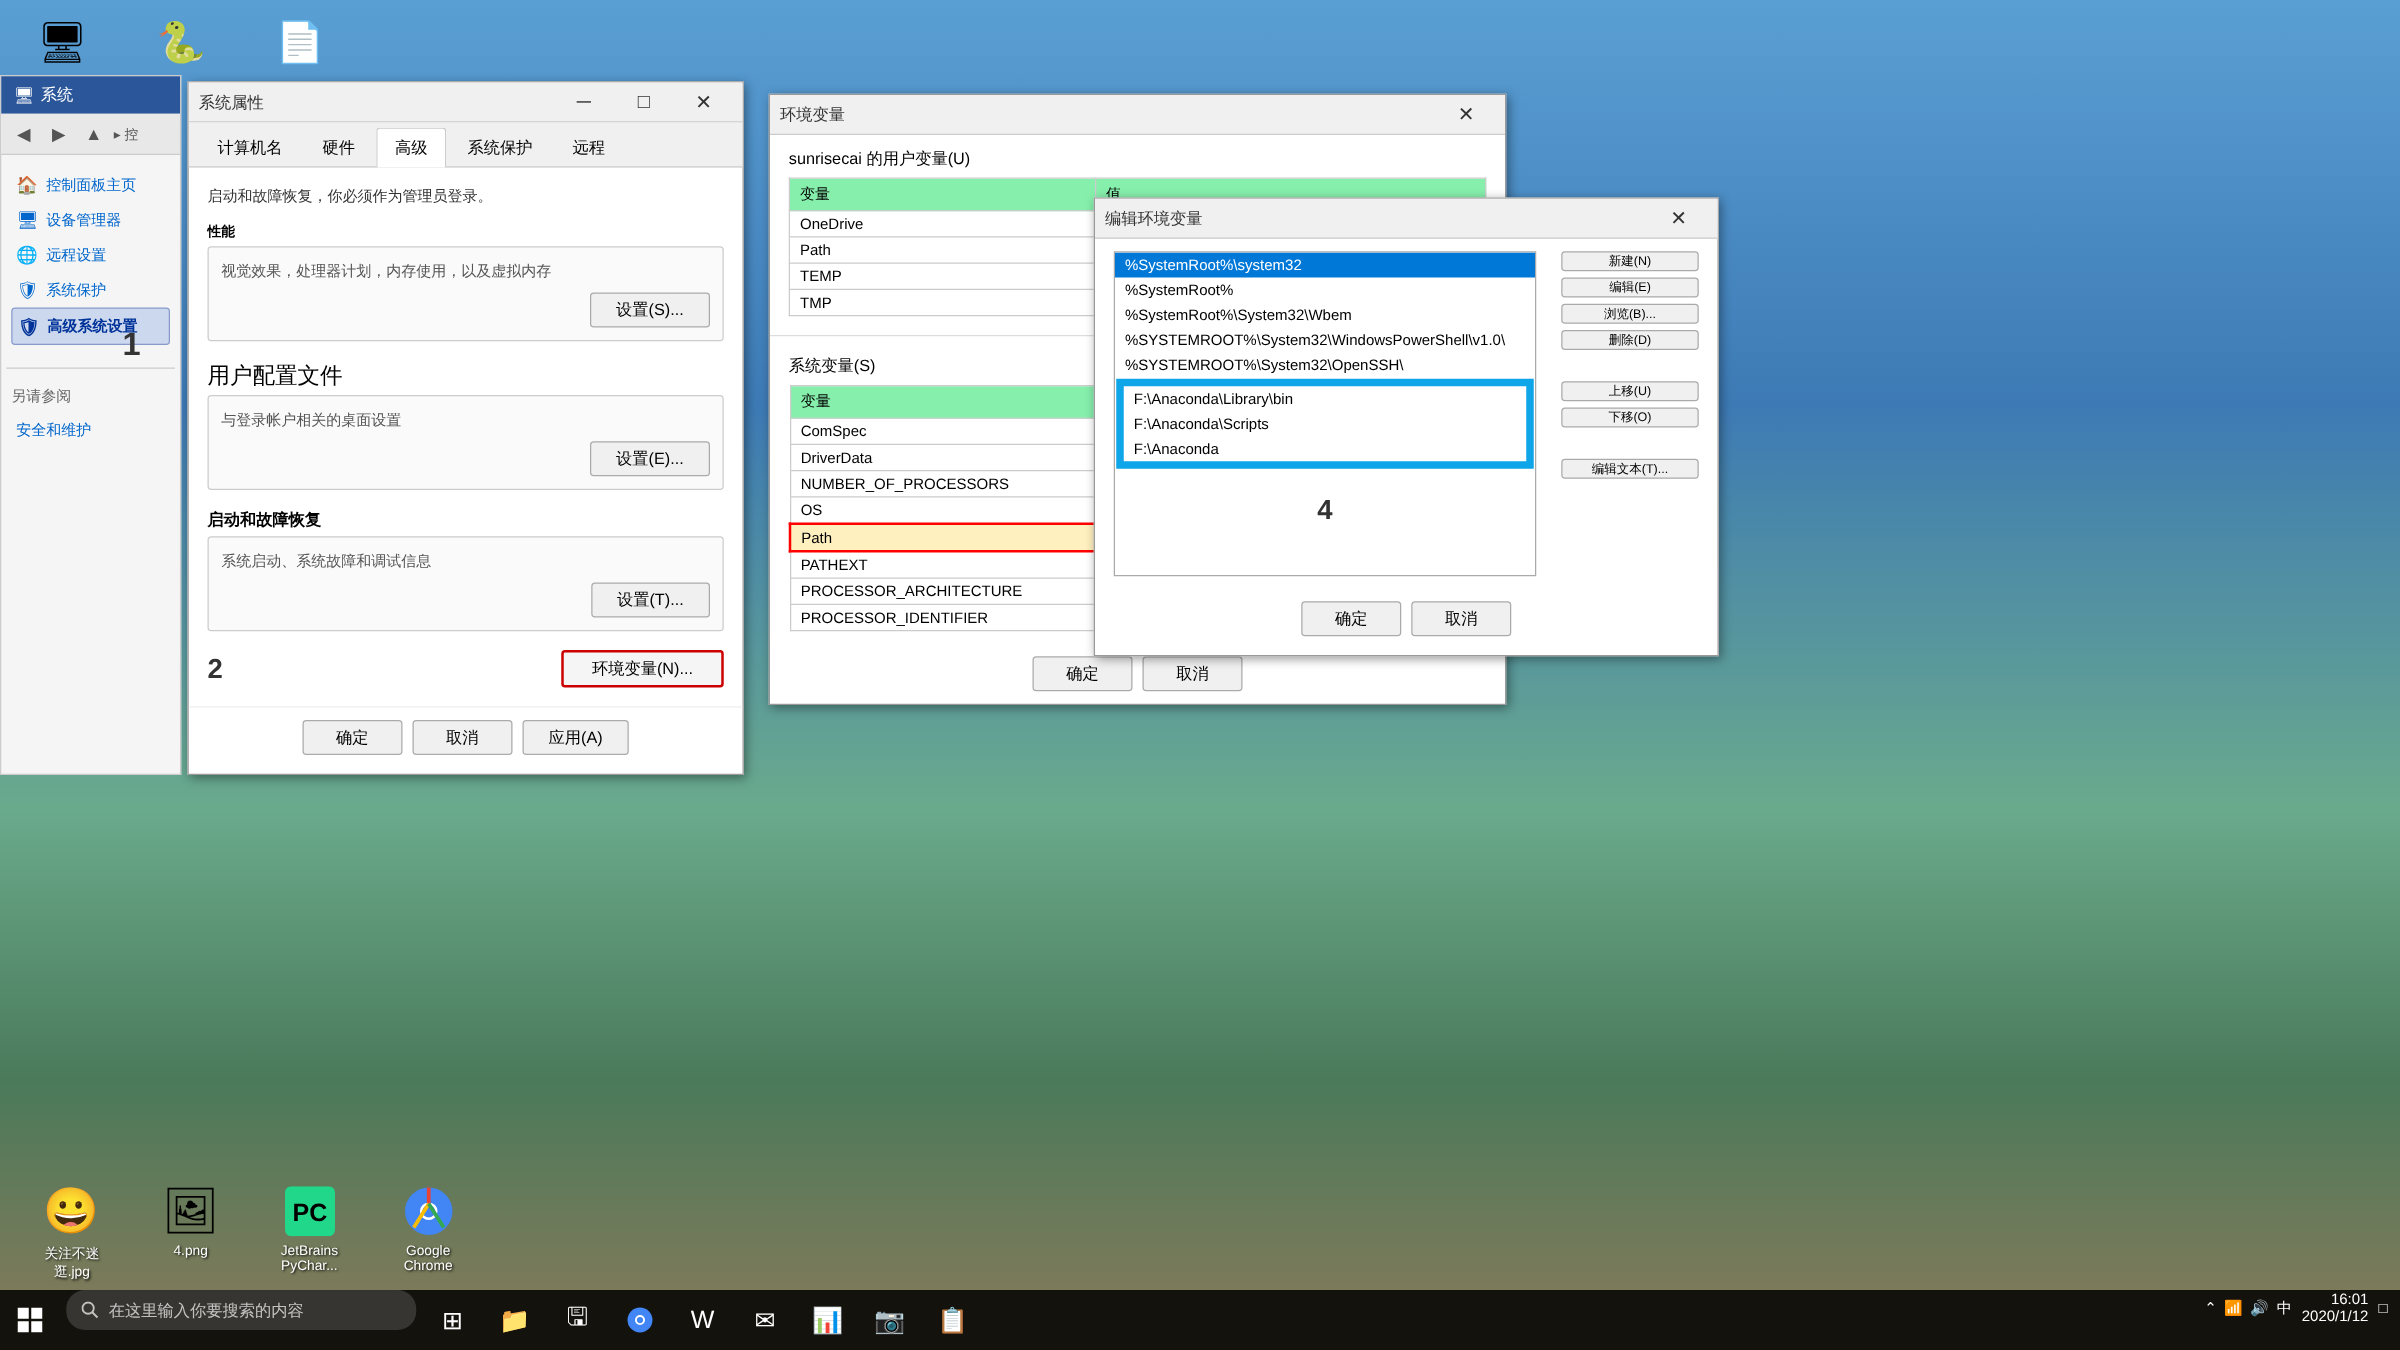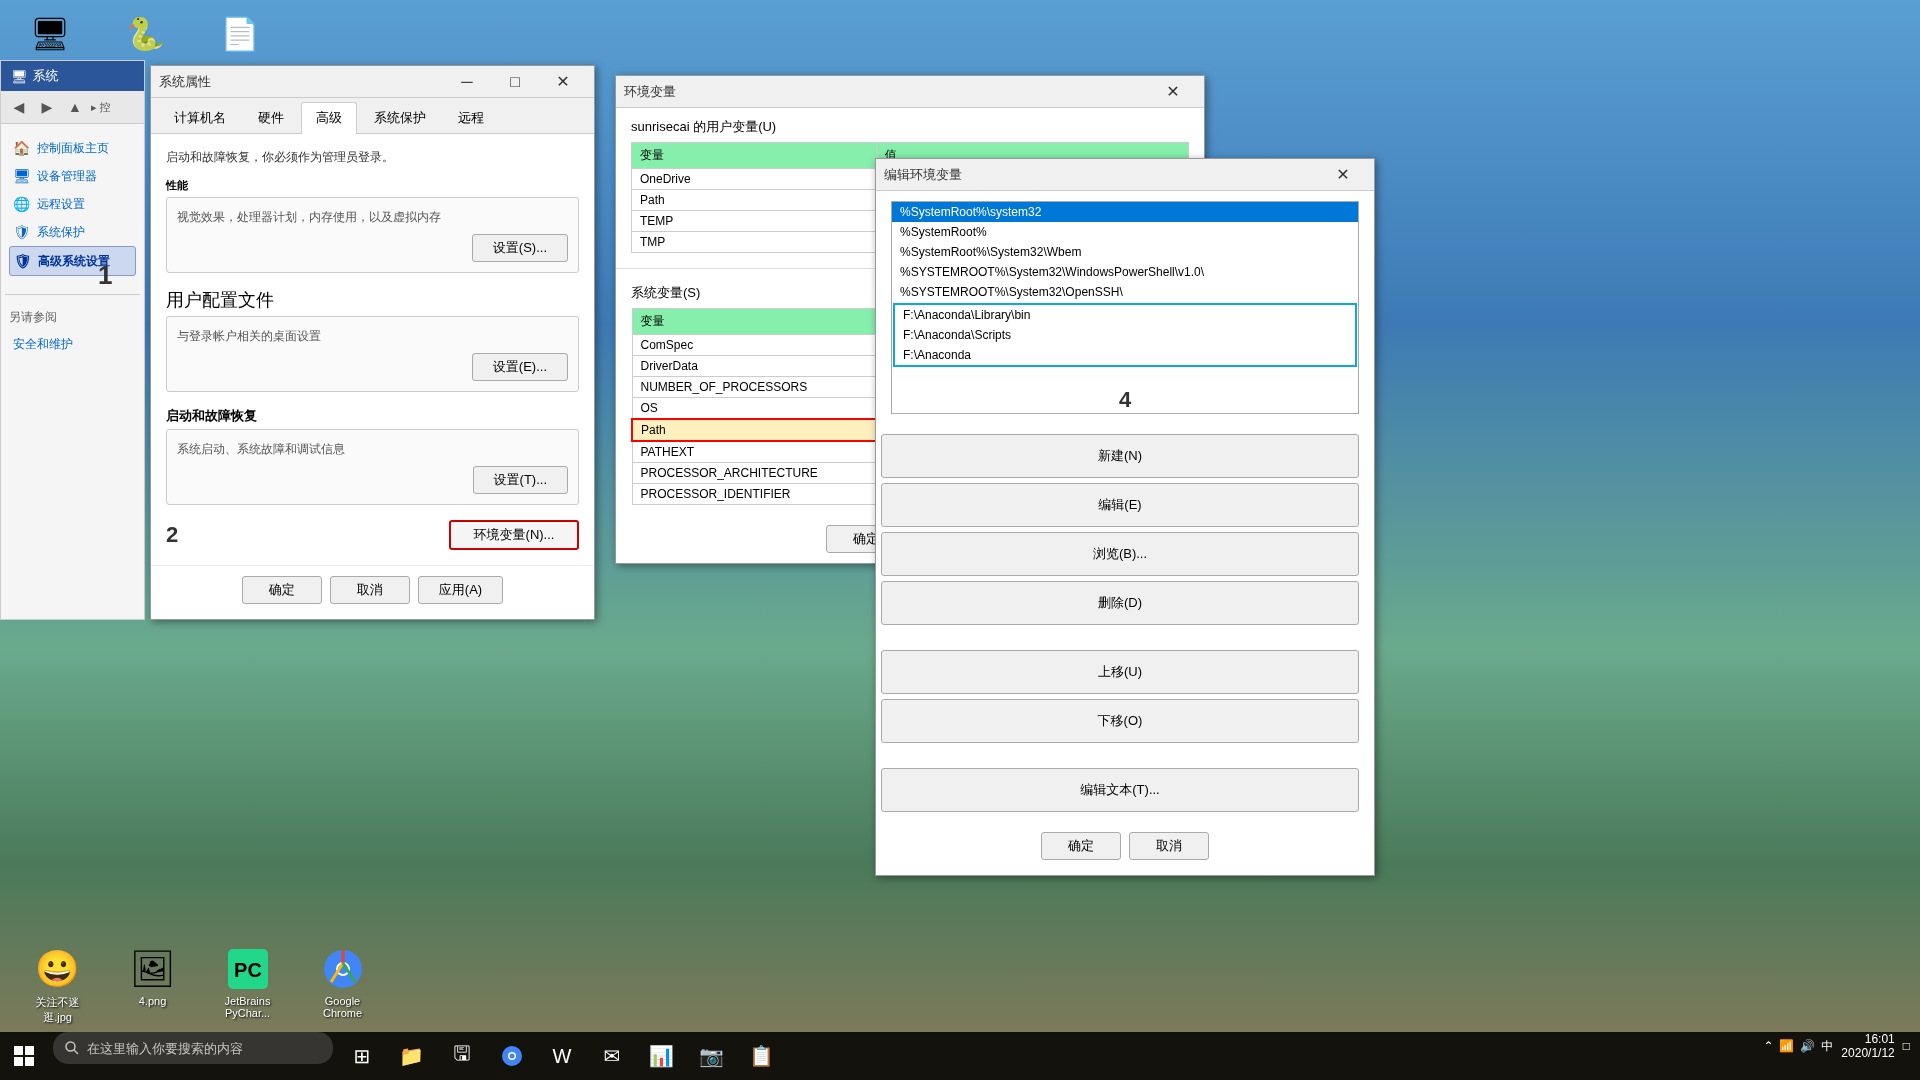--- a/index.html
+++ b/index.html
@@ -427,32 +427,32 @@
       cursor: pointer;
     }
     .env-list-item.selected { background: #0078d7; color: white; }
     .edit-env-buttons {
       display: flex;
       flex-direction: column;
       gap: 5px;
       padding: 10px 15px 10px 5px;
     }
     .edit-env-btn {
-      padding: 12px 14px;
+      padding: 0 14px;
       border: 1px solid #aaa;
       background: #f0f0f0;
       cursor: pointer;
-      font-size: 13px;
+      font-size: 10px;
       border-radius: 3px;
       min-width: 90px;
       text-align: center;
     }
     .edit-env-layout {
       display: flex;
-      flex-direction: column;
+      flex-direction: row;
     }
     .edit-env-footer {
       display: flex;
       justify-content: center;
       gap: 8px;
       padding: 10px 15px 15px;
     }
     .number-label {
       position: absolute;
       font-size: 22px;
@@ -721,21 +721,21 @@
         <button class="win-btn close">✕</button>
       </div>
     </div>
     <div class="edit-env-layout">
       <div class="edit-env-list" style="flex:1;">
         <div class="env-list-item selected">%SystemRoot%\system32</div>
         <div class="env-list-item">%SystemRoot%</div>
         <div class="env-list-item">%SystemRoot%\System32\Wbem</div>
         <div class="env-list-item">%SYSTEMROOT%\System32\WindowsPowerShell\v1.0\</div>
         <div class="env-list-item">%SYSTEMROOT%\System32\OpenSSH\</div>
-        <div style="border: 2px solid #0ea5e9; margin:1px;">
+        <div style="border: 6px solid #0ea5e9; margin:1px;">
           <div class="env-list-item">F:\Anaconda\Library\bin</div>
           <div class="env-list-item">F:\Anaconda\Scripts</div>
           <div class="env-list-item">F:\Anaconda</div>
         </div>
 
         <div style="text-align:center; margin-top:20px; font-size:22px; font-weight:bold; color:#333;">4</div>
       </div>
       <div class="edit-env-buttons">
         <button class="edit-env-btn">新建(N)</button>
         <button class="edit-env-btn">编辑(E)</button>

